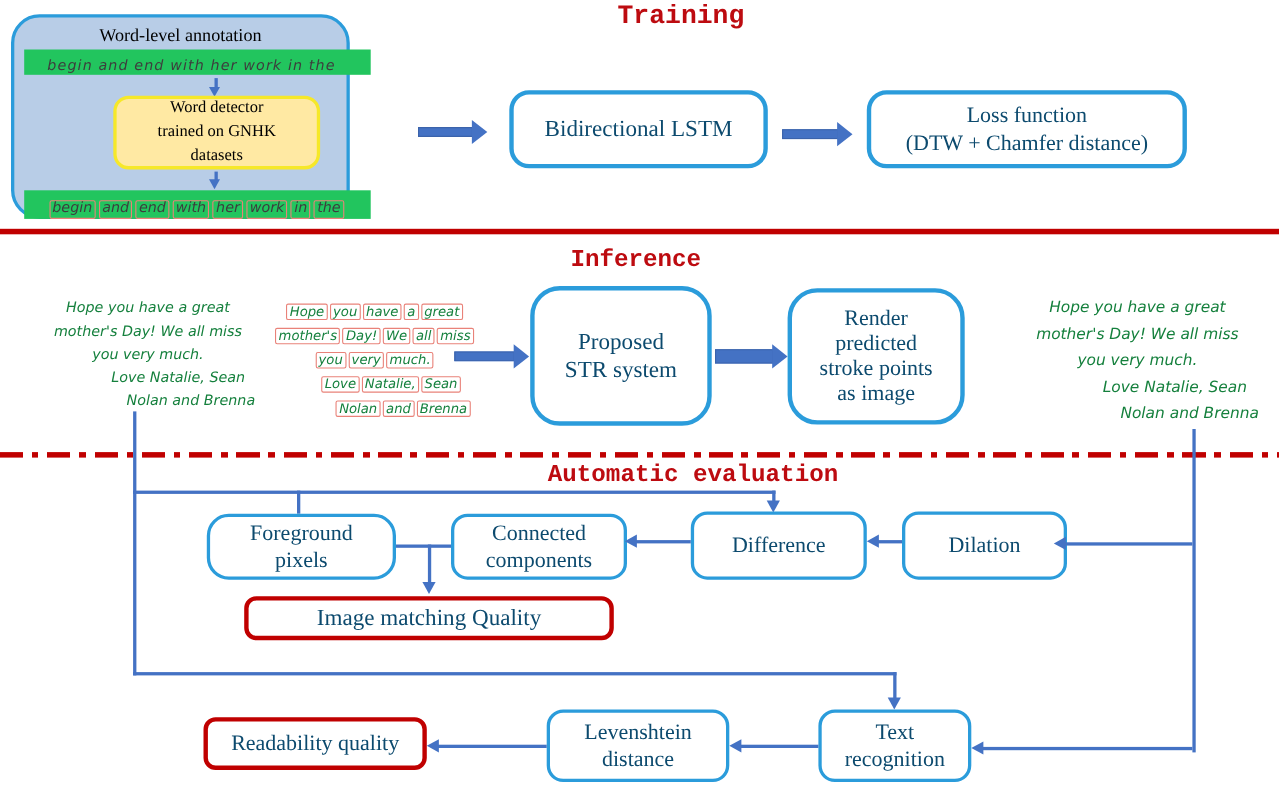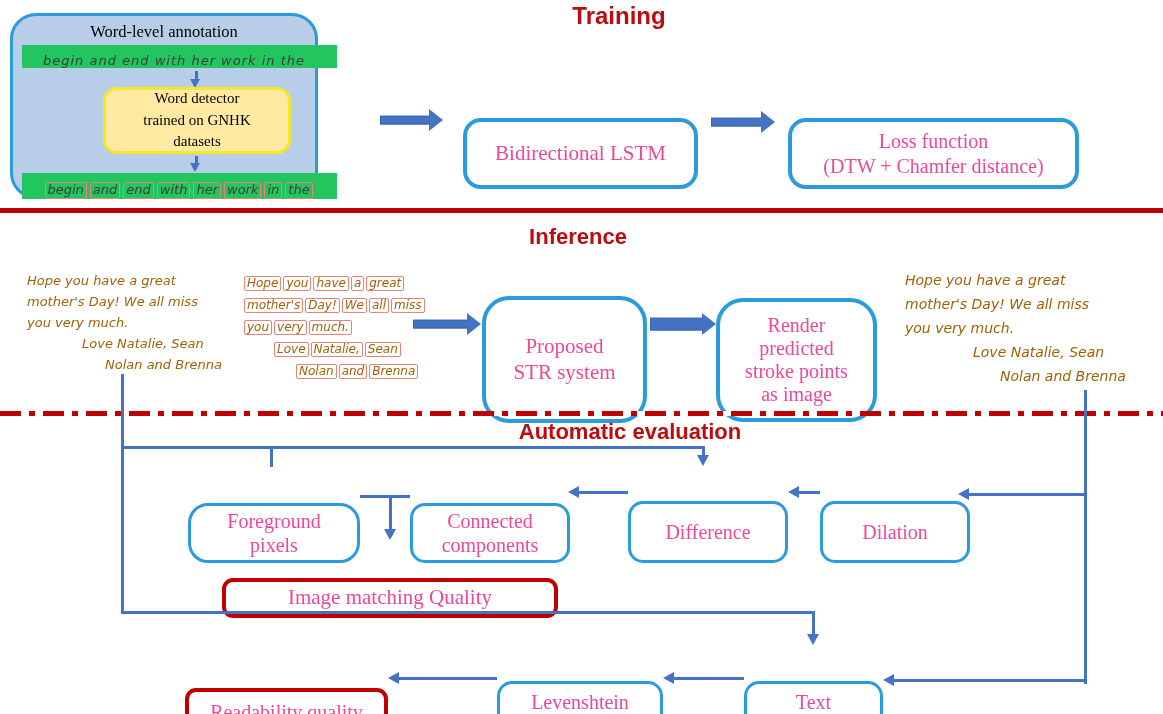--- a/index.html
+++ b/index.html
@@ -1,24 +1,24 @@
 <!DOCTYPE html>
 <html><head>
 <meta charset="utf-8">
 <style>
   html,body{margin:0;padding:0;background:#fff;}
   .canvas{position:relative;width:1163px;height:714px;background:#fff;overflow:hidden;
           font-family:"Liberation Serif",serif;}
   
-  .sec-title{position:absolute;font-family:Liberation Sans, sans-serif;font-weight:bold;
+  .sec-title{position:absolute;font-family:Liberation Mono, monospace;font-weight:bold;
              color:#bd0b10;text-align:center;}
   
   .box{position:absolute;box-sizing:border-box;background:#fff;border:4px solid #2b9cdb;
        border-radius:18px;display:flex;align-items:center;justify-content:center;
-       text-align:center;color:#ec4899;font-size:20px;line-height:1.22;white-space:pre-line;margin-top:36px;}
+       text-align:center;color:#0c4a6e;font-size:20px;line-height:1.22;white-space:pre-line;}
   .box.red{border-color:#c00000;border-radius:11px;}
   .box.biground{border-radius:27px;border-width:4.5px;}
   
   .divider-solid{position:absolute;left:0;width:1163px;height:5px;background:#c00000;}
   .divider-dashdot{position:absolute;left:0;width:1163px;height:5px;
       background:repeating-linear-gradient(to right,#c00000 0 21px,#ffffff 21px 29px,#c00000 29px 35px,#ffffff 35px 43px);}
   
   .ln-h{position:absolute;height:3px;background:#4472c4;}
   .ln-v{position:absolute;width:3px;background:#4472c4;}
   .ah-left{position:absolute;width:0;height:0;border-top:6px solid transparent;
@@ -35,21 +35,21 @@
   .barrow.thick .shaft{height:13px;}
   
   .panel{position:absolute;box-sizing:border-box;background:#b8cde7;border:3.5px solid #2b9cdb;
          border-radius:26px;}
   .panel-title{position:absolute;left:0;right:0;top:6px;text-align:center;font-size:16.5px;color:#000;}
   .strip{position:absolute;background:#22c55e;display:flex;align-items:flex-end;padding:0 21px;box-sizing:border-box;}
   .ybox{position:absolute;box-sizing:border-box;background:#ffe9a3;border:3px solid #f6e829;
         border-radius:14px;display:flex;align-items:center;justify-content:center;text-align:center;
         font-size:15px;line-height:1.45;color:#000;white-space:pre-line;}
   
-  .hw{position:absolute;font-family:"DejaVu Sans",sans-serif;font-style:italic;color:#a16207;}
+  .hw{position:absolute;font-family:"DejaVu Sans",sans-serif;font-style:italic;color:#15803d;text-align:center;}
   .hw .ln{white-space:nowrap;}
   .hw-left{font-size:13px;line-height:21px;}
   .hw-left .ln:nth-child(4){margin-left:55px;}
   .hw-left .ln:nth-child(5){margin-left:78px;}
   .hw-boxed{font-size:12px;line-height:22px;}
   .hw-boxed .ln:nth-child(4){margin-left:30px;}
   .hw-boxed .ln:nth-child(5){margin-left:52px;}
   .hw-right{font-size:14px;line-height:24px;}
   .hw-right .ln:nth-child(4){margin-left:68px;}
   .hw-right .ln:nth-child(5){margin-left:95px;}

